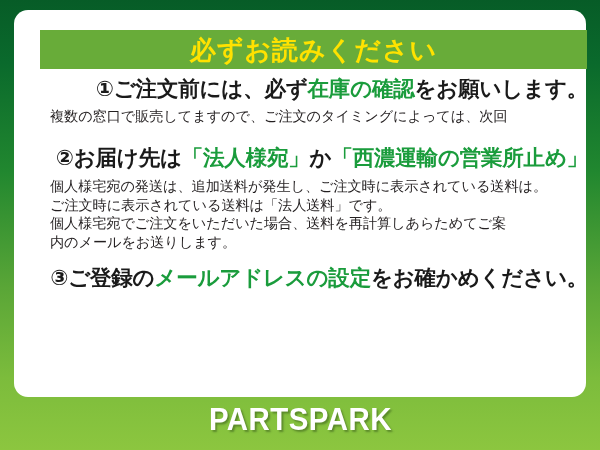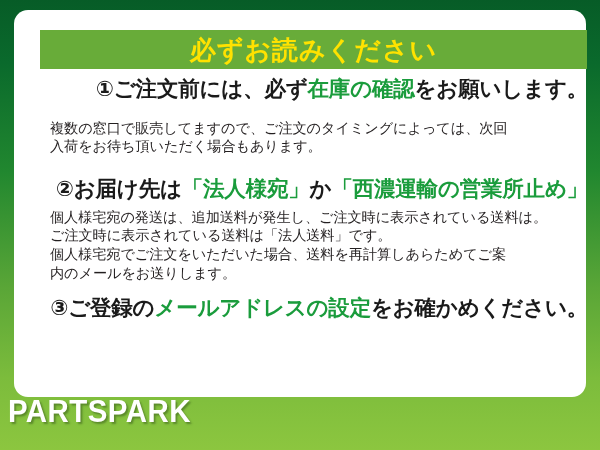--- a/index.html
+++ b/index.html
@@ -96,35 +96,36 @@
     color: #231f20;
     font-size: 14.2px;
     font-weight: normal;
     line-height: 1.32;
     padding-left: 22px;
     letter-spacing: -0.1px;
   }
 
   .sub-line { display: block; white-space: nowrap; }
 
-  .item-1 .item-sub { margin-top: 15px; }
+  .item-1 .item-sub { margin-top: 3px; }
   .item-2 { margin-top: 20px; }
   .item-2 .item-sub { margin-top: 4px; }
   .item-3 { margin-top: 13px; }
   .item-3 .item-sub { margin-top: 4px; }
 
   
   .footer {
     position: absolute;
     left: 0;
-    bottom: 12px;
+    bottom: 4px;
     width: 600px;
     height: 53px;
     display: flex;
     align-items: center;
+    justify-content: center;
   }
 
   .brand {
     color: #ffffff;
     font-size: 32px;
     font-weight: bold;
     letter-spacing: 0.5px;
     transform: scaleX(0.92);
     text-shadow: 2px 2px 2px rgba(40, 70, 20, 0.45);
   }
@@ -141,21 +142,20 @@
     </div>
 
     <div class="list">
 
       <div class="item item-1">
         <div class="item-heading">
           <span>①ご注文前には、必ず</span><span class="hl">在庫の確認</span><span>をお願いします。</span>
         </div>
         <div class="item-sub">
           <span class="sub-line">複数の窓口で販売してますので、ご注文のタイミングによっては、次回</span>
-          <span class="sub-line">入荷をお待ち頂いただく場合もあります。</span>
         </div>
       </div>
 
       <div class="item item-2">
         <div class="item-heading wrap">
           <span>②お届け先は</span><span class="hl">「法人様宛」</span><span>か</span><span class="hl">「西濃運輸の営業所止め」</span>
         </div>
         <div class="item-sub">
           <span class="sub-line">個人様宅宛の発送は、追加送料が発生し、ご注文時に表示されている送料は。</span>
           <span class="sub-line">ご注文時に表示されている送料は「法人送料」です。</span>

